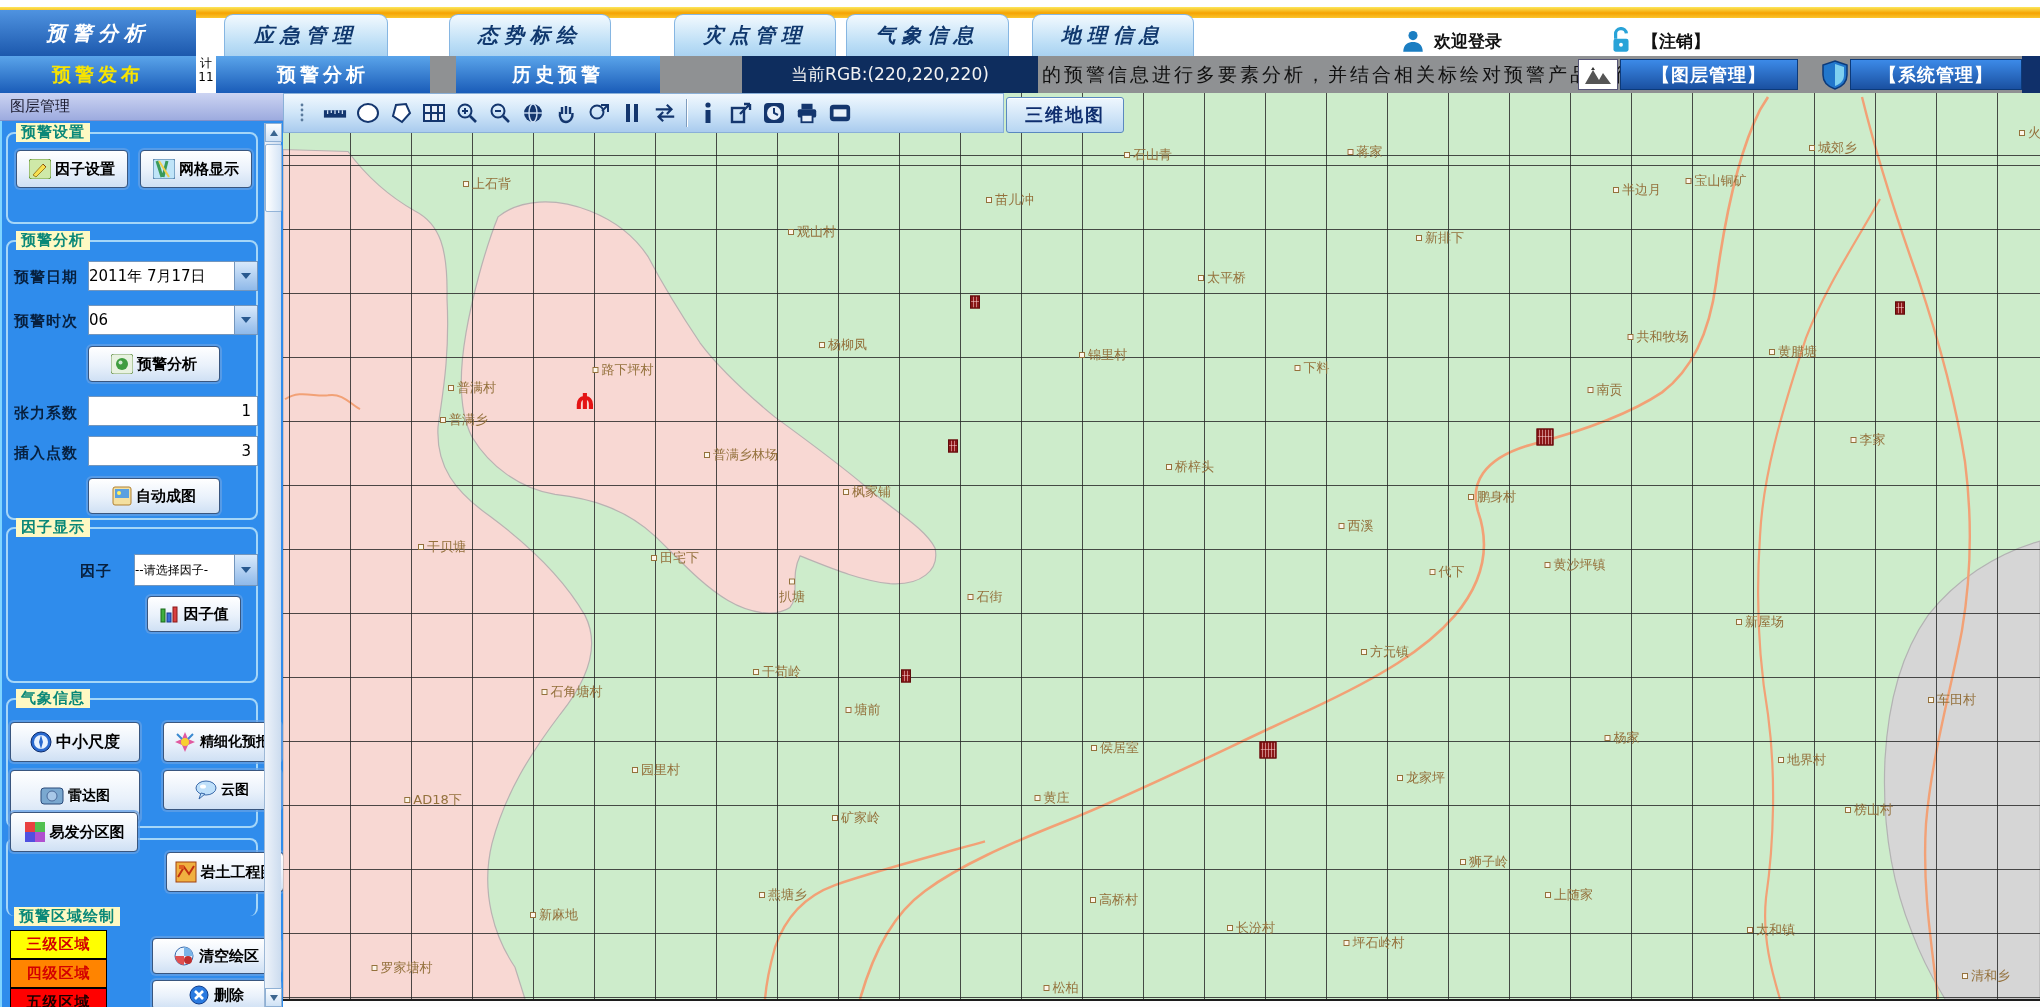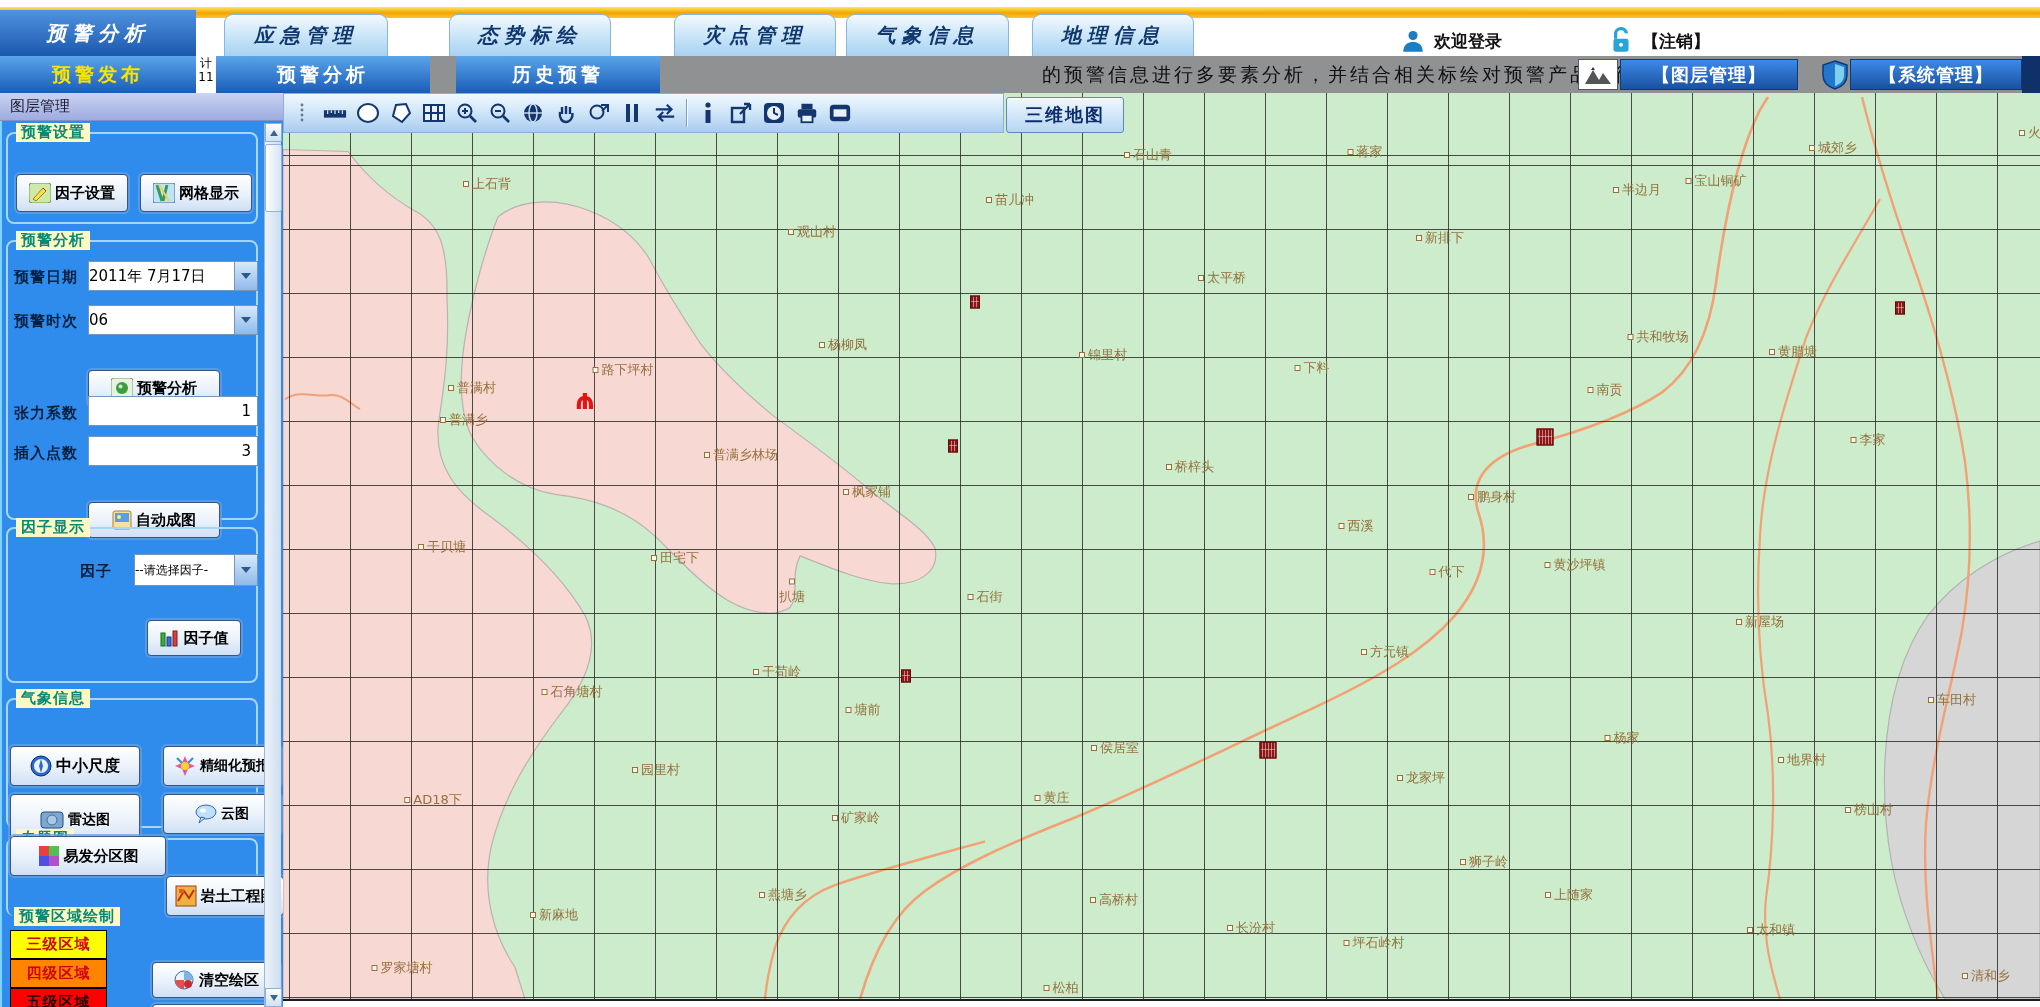--- a/index.html
+++ b/index.html
@@ -30,21 +30,21 @@
 
   
   #sbheader{left:0;top:93px;width:283px;height:28px;background:linear-gradient(180deg,#ccd4f2,#9dabdf);
     color:#1a1a2e;font-size:15px;display:flex;align-items:center;padding-left:10px;border-bottom:1px solid #8290c8;}
   #sbpanel{left:0;top:121px;width:283px;height:886px;background:#2f8cec;border-left:2px solid #7fd4ff;overflow:hidden;}
   .gbox{position:absolute;border:2px solid #a5d6f8;border-radius:8px;}
   .glegend{position:absolute;top:-11px;left:8px;background:#fef9c3;padding:0 5px;color:#0a8878;font-size:15px;font-weight:bold;letter-spacing:1px;}
   .sblabel{position:absolute;color:#07203f;font-size:15px;font-weight:bold;letter-spacing:1px;}
   .sbtn{position:absolute;display:flex;align-items:center;justify-content:center;gap:4px;font-size:15px;font-weight:bold;color:#000;
     background:linear-gradient(180deg,#ffffff,#e9f1fb 55%,#cfe0f4);border:1px solid #39567f;border-radius:4px;
-    box-shadow:0 0 0 2px rgba(100,160,230,.75);cursor:pointer;margin-top:24px;}
+    box-shadow:0 0 0 2px rgba(100,160,230,.75);cursor:pointer;}
   .combo,.numin{position:absolute;background:#fff;border:1px solid #7396bd;font-size:15px;color:#000;display:flex;align-items:center;}
   .combo .ctext{flex:1;white-space:nowrap;overflow:hidden;}
   .carrow{width:23px;height:100%;background:linear-gradient(180deg,#d8e9fb,#8fb9e9);border-left:1px solid #7396bd;
     display:flex;align-items:center;justify-content:center;}
   .carrow i{width:0;height:0;border-left:5px solid transparent;border-right:5px solid transparent;border-top:6px solid #28598f;}
   .numin{justify-content:flex-end;padding-right:6px;}
   .swatch{position:absolute;left:10px;width:97px;height:29px;border:1px solid #000;display:flex;align-items:center;justify-content:center;
     font-size:15px;font-weight:bold;letter-spacing:1px;}
   
   #sbscroll{left:264px;top:123px;width:17px;height:884px;background:linear-gradient(90deg,#eef3fa,#ccdcef);border-left:1px solid #9db8d6;}
@@ -118,20 +118,23 @@
 
 <div class="abs" id="row2">
   <div class="abs bluseg" style="left:0;width:196px;"></div>
   <div class="abs bluseg" style="left:216px;width:214px;"></div>
   <div class="abs bluseg" style="left:456px;width:204px;"></div>
   <div id="subtabs"></div>
   <div class="abs" id="sliver">
     <div>计</div>
       <div>11</div>
   </div>
+  <div class="abs" id="rgbbox">
+    <span>当前RGB:(220,220,220)</span>
+  </div>
   <div class="abs" id="striptext">的预警信息进行多要素分析，并结合相关标绘对预警产品进行编</div>
   <div class="abs r2icon" style="left:1578px;">
     <svg width="30" height="22" viewBox="0 0 30 22">
         <rect x="0" y="0" width="30" height="22" fill="#fff"></rect>
         <path d="M2,20 L10,6 L16,16 L20,9 L28,20 Z" fill="#555"></path>
         <path d="M8,6 l2,-3 l2,3 Z" fill="#333"></path>
       </svg>
   </div>
   <div class="abs r2btn" style="left:1620px;width:178px;text-align:right;">【图层管理】</div>
   <div class="abs r2icon" style="left:1815px;background:#8f9193;border:none;">
@@ -281,21 +284,21 @@
         </svg>
       </span>
       <span>云图</span>
     </button>
   </div>
 
 <div class="abs gbox" style="left:6px;top:838px;width:252px;height:78px;border-bottom:none;">
   <span class="glegend">专题图</span>
 </div>
 <div id="thbtns">
-    <button class="sbtn" style="left: 10px; top: 812px; width: 156px; height: 40px; font-size: 15px;">
+    <button class="sbtn" style="left: 10px; top: 812px; width: 128px; height: 40px; font-size: 15px;">
       <span class="iconbox">
         <svg width="22" height="22" viewBox="0 0 22 22">
           <path d="M1,1 H11 V11 H1 Z" fill="#e84040"></path>
           <path d="M11,1 H21 V11 H11 Z" fill="#50c050"></path>
           <path d="M1,11 H11 V21 H1 Z" fill="#5050e0"></path>
           <path d="M11,11 H21 V21 H11 Z" fill="#b050d0"></path>
         </svg>
       </span>
       <span>易发分区图</span>
     </button>

